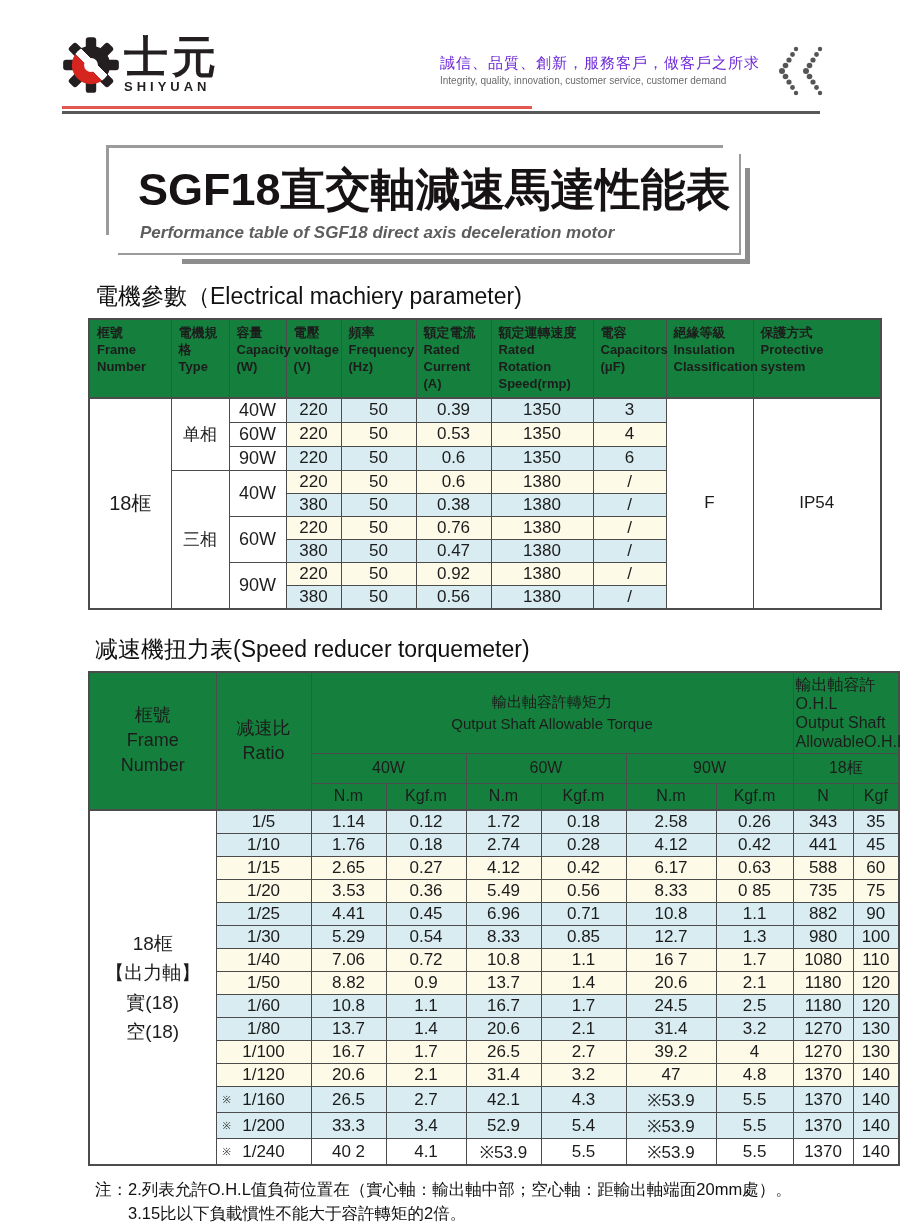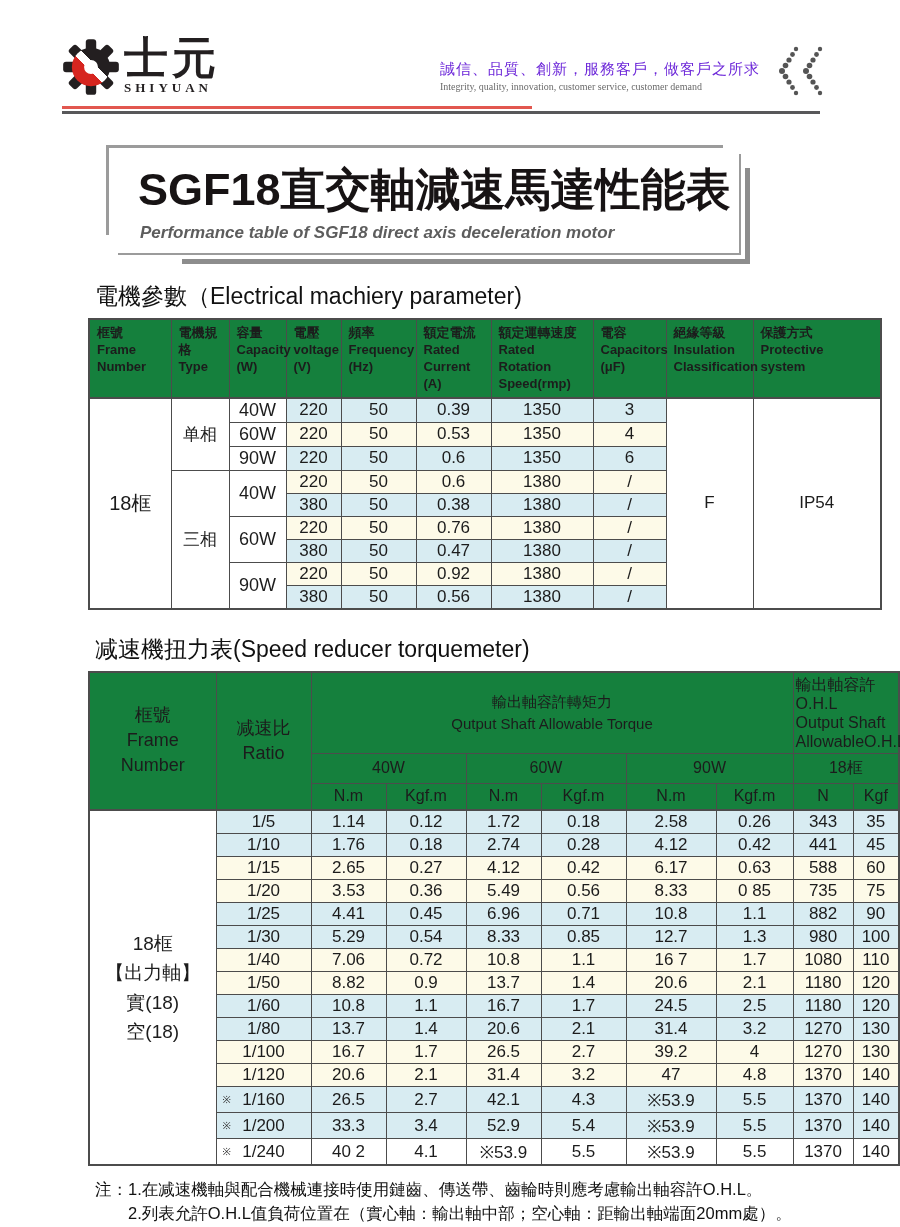--- a/index.html
+++ b/index.html
@@ -4,21 +4,21 @@
 <style>
   * { box-sizing: border-box; }
   html,body { margin:0; padding:0; }
   body {
     width:900px; height:1227px; background:#ffffff; overflow:hidden;
     font-family:"Liberation Sans", sans-serif; color:#1c1c1c; position:relative;
   }
 
   
   .page-header { margin:36px 62px 0 62px; }
-  .header-top { display:flex; align-items:center;font-family:Liberation Serif, serif; }
+  .header-top { display:flex; align-items:flex-start; }
   .brand { display:flex; align-items:flex-start; }
   .gear { width:58px; height:58px; margin-right:4px; }
   .brand-text { display:flex; flex-direction:column; }
   .brand-cn { font-size:44px; font-weight:bold; line-height:0.95; letter-spacing:4px; color:#231f20; }
   .brand-en { font-size:13px; font-weight:bold; letter-spacing:4px; color:#231f20; margin-top:1px; }
   .motto { margin-left:auto; margin-top:18px; text-align:left; }
   .motto-cn { font-size:15px; color:#6d28d9; letter-spacing:1px; }
   .motto-en { font-size:10px; color:#6a6a6a; margin-top:2px; }
   .chevrons { width:64px; height:54px; margin-left:14px; margin-top:8px; }
   .rule-red { height:3px; background:#e2574f; width:470px; margin-top:8px; }
@@ -500,17 +500,16 @@
         <td class="white">5.5</td>
         <td class="white">1370</td>
         <td class="white">140</td>
       </tr>
     </tbody>
 </table>
 
 <div class="notes">
   <span class="notes-prefix">注：</span>
   <div class="notes-items" id="notes-items">
-      <div class="note-line">1.在减速機軸與配合機械連接時使用鏈齒、傳送帶、齒輪時則應考慮輸出軸容許O.H.L。</div>
       <div class="note-line">2.列表允許O.H.L值負荷位置在（實心軸：輸出軸中部；空心軸：距輸出軸端面20mm處）。</div>
       <div class="note-line">3.15比以下負載慣性不能大于容許轉矩的2倍。</div>
     </div>
 </div>
 
 </body></html>

